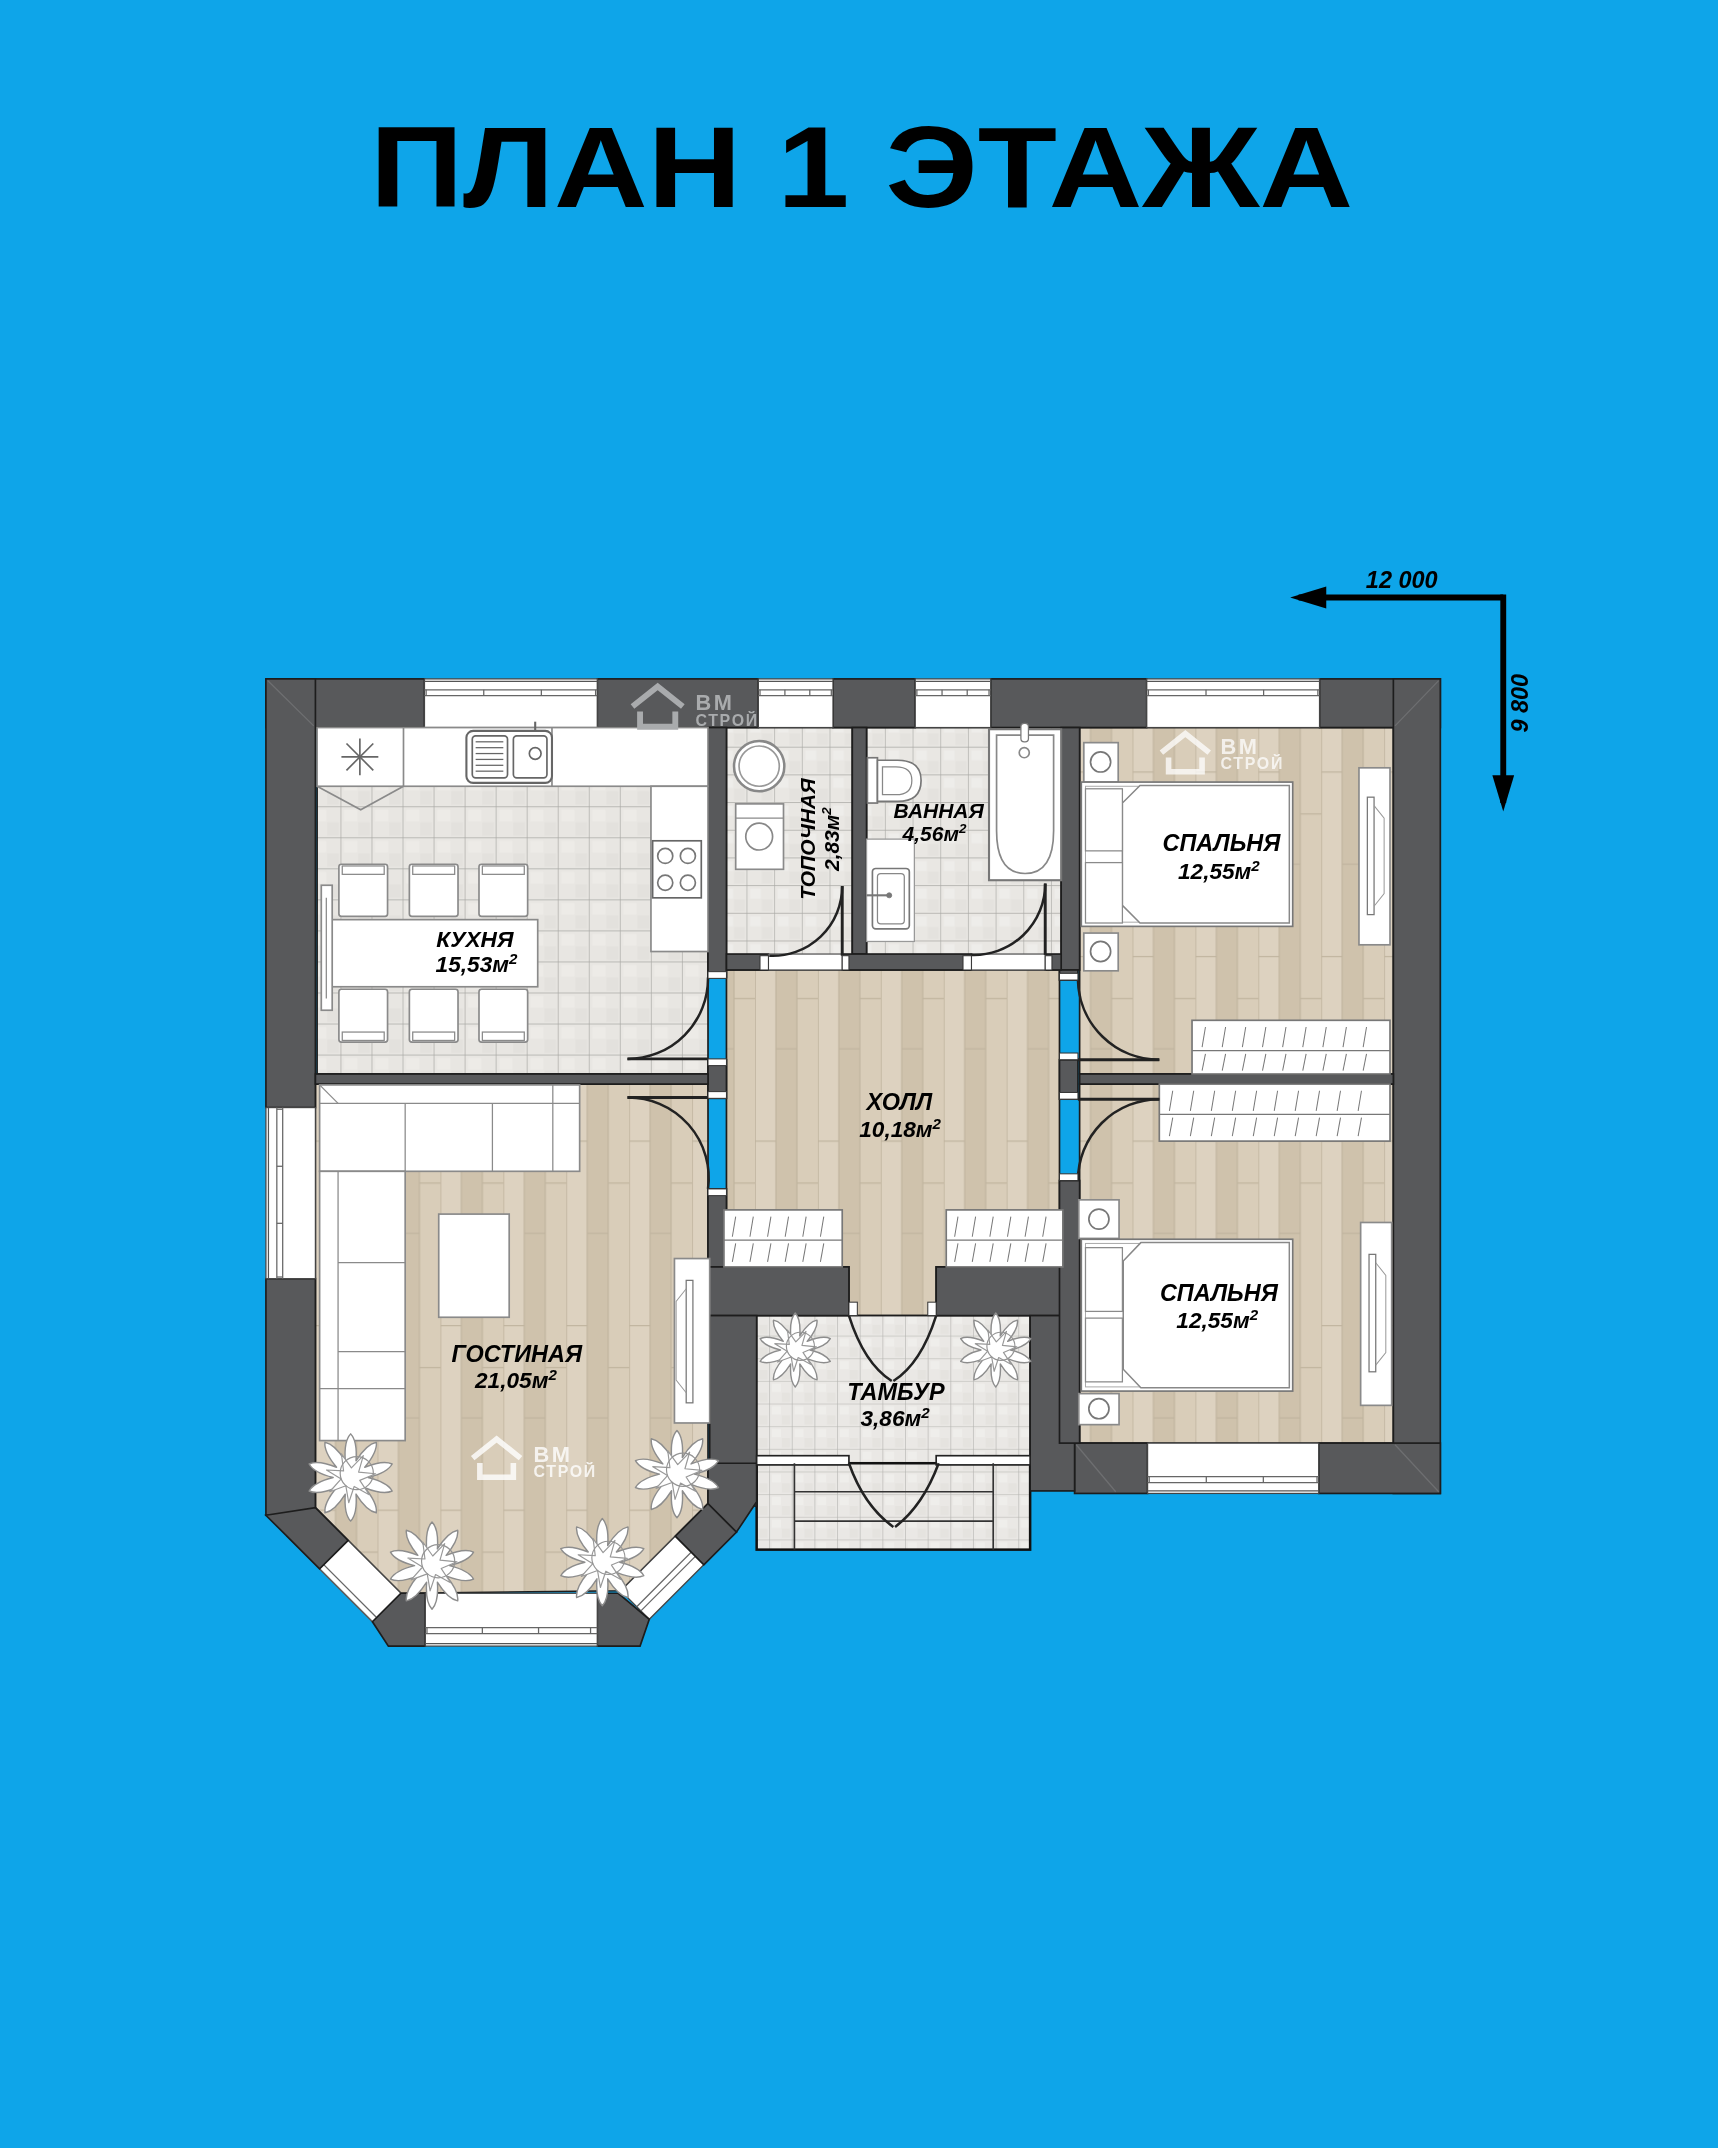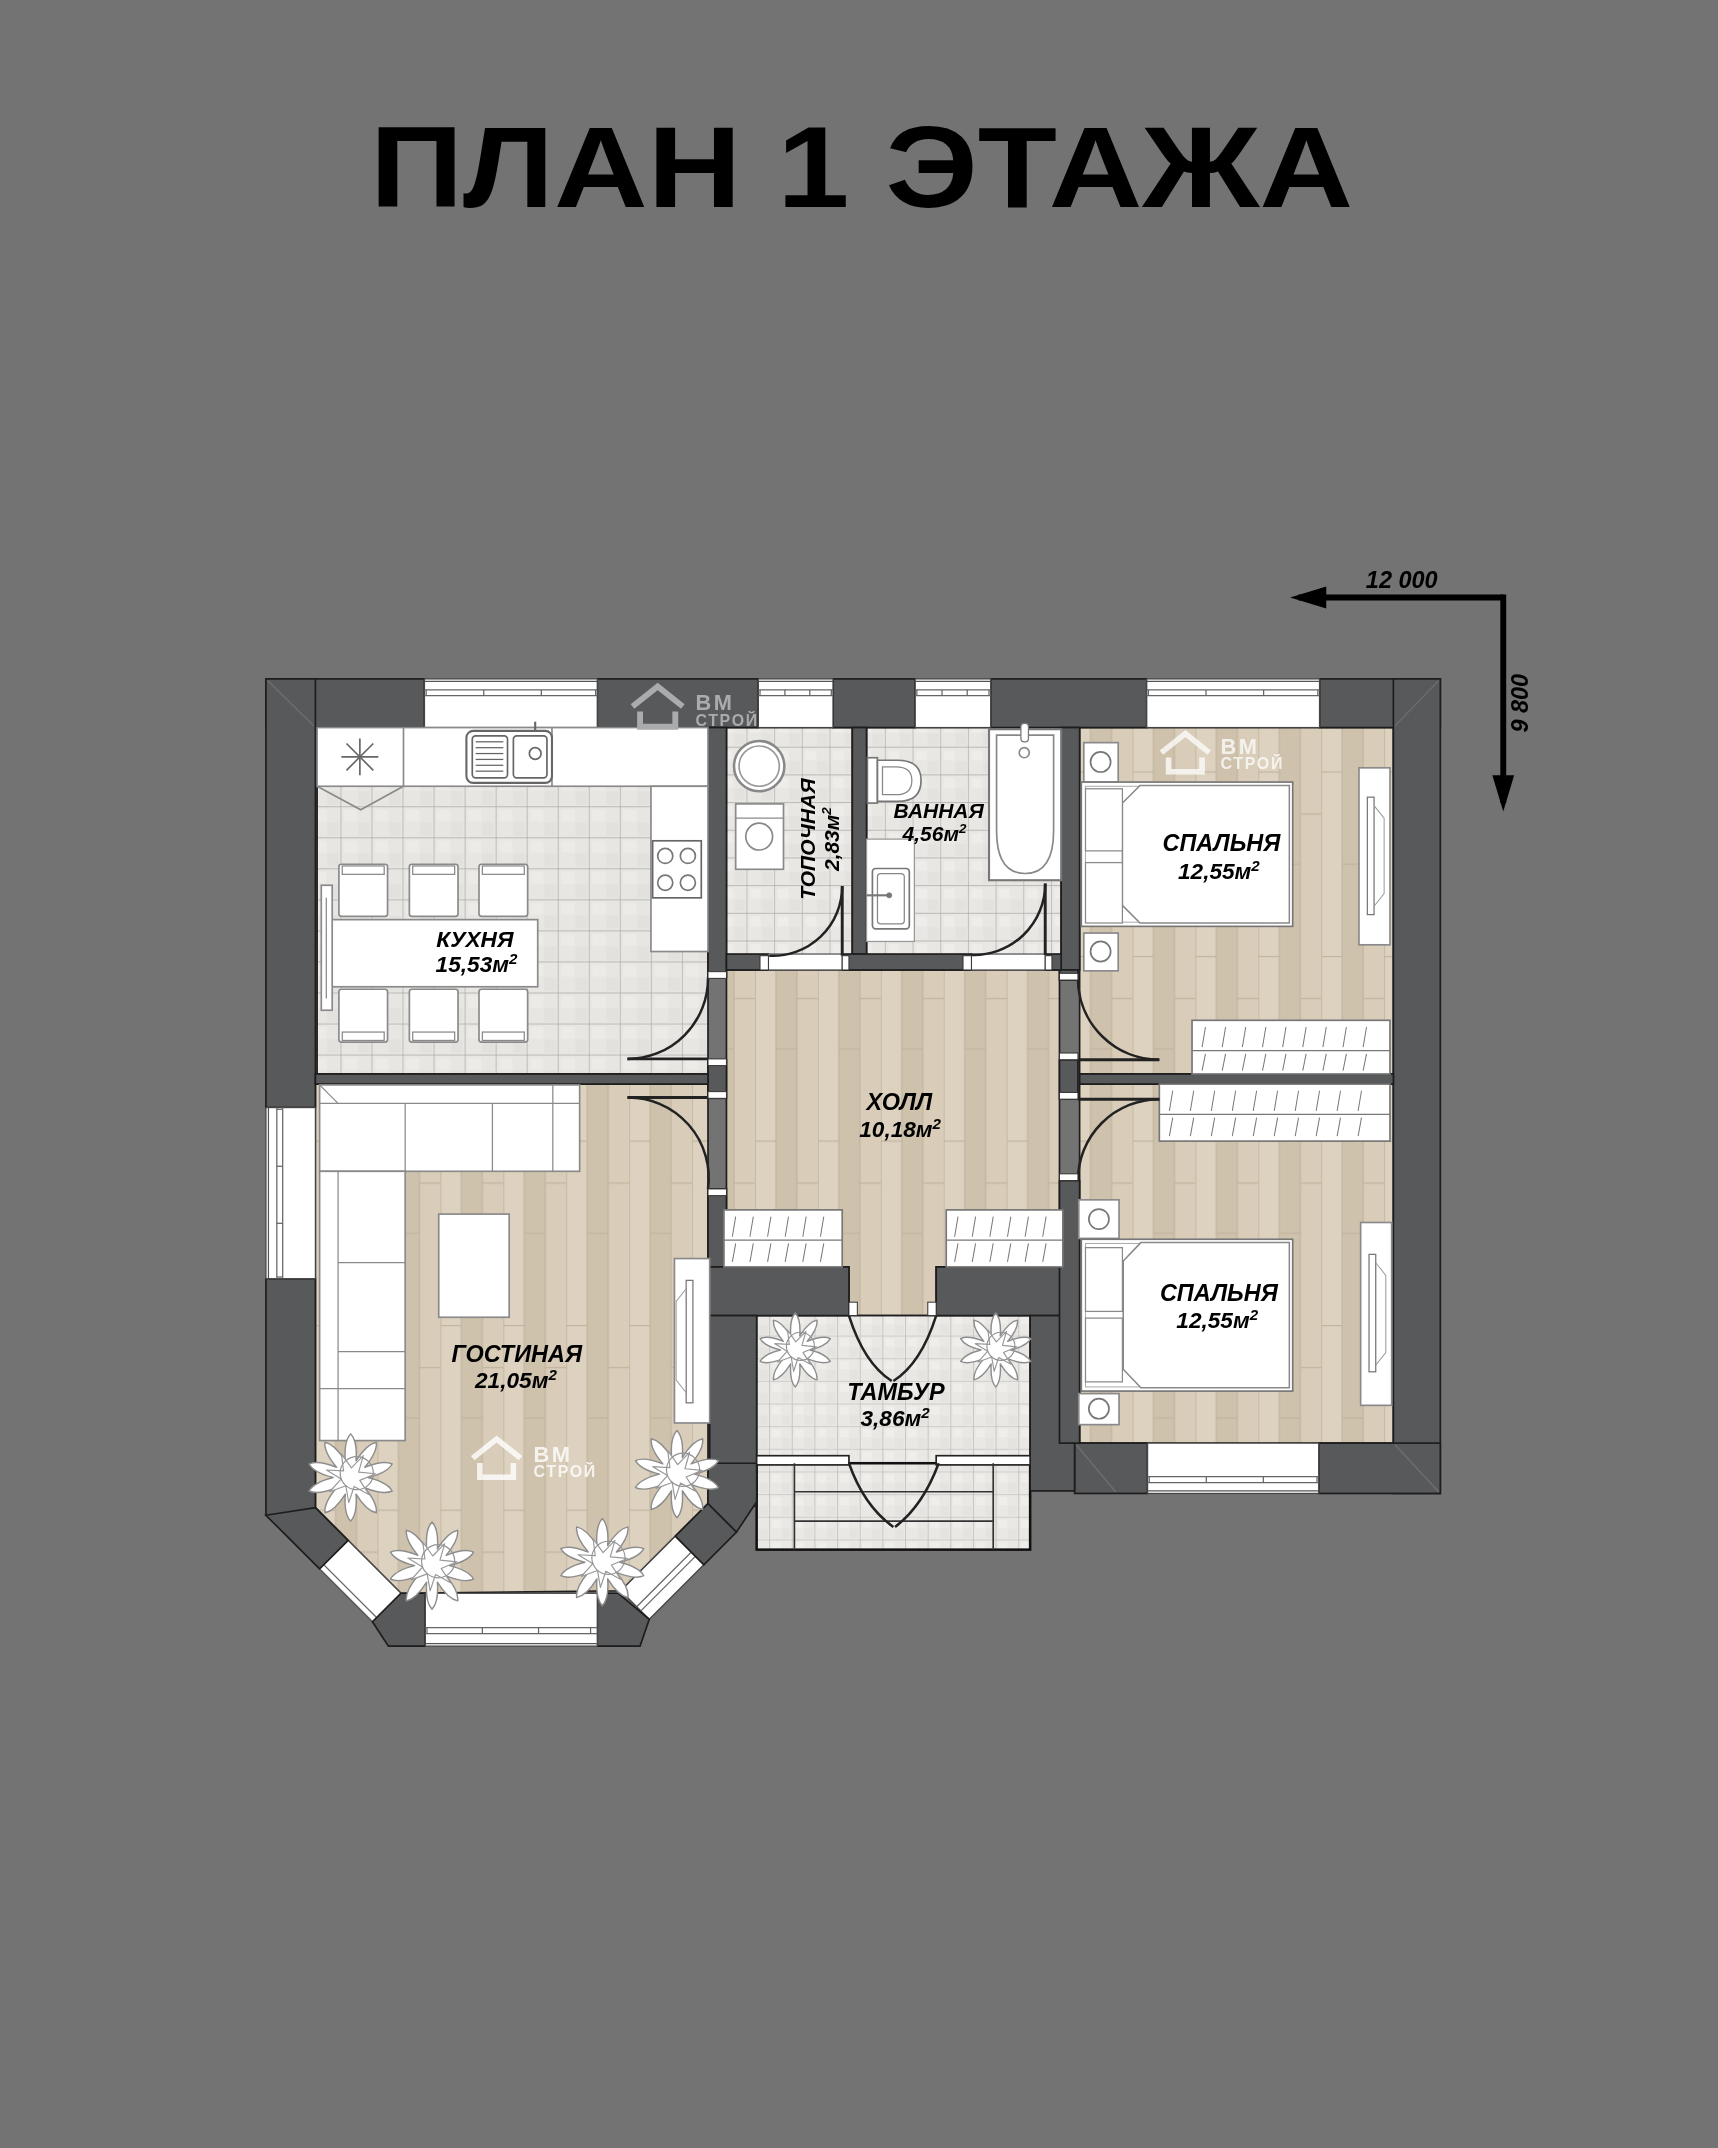--- a/index.html
+++ b/index.html
@@ -1,14 +1,14 @@
 <!DOCTYPE html>
 <html style="font-size:13.4px"><head><meta charset="utf-8"><style>
 html,body{margin:0;padding:0;background:#ffffff;}
-.page{position:relative;width:1718px;height:2148px;background:#737373;overflow:hidden;}
+.page{position:relative;width:1718px;height:2148px;background:#0ea5e9;overflow:hidden;}
 </style></head><body>
 <div class="page">
 <svg width="1718" height="2148" viewBox="0 0 2048 2560">
 <defs>
 <pattern id="wood" width="75" height="220" patternUnits="userSpaceOnUse">
 <rect width="75" height="220" fill="#d6cab4"></rect>
 <rect x="0" width="25" height="220" fill="#ddd2c0"></rect>
 <rect x="25" width="25" height="220" fill="#cfc2ac"></rect>
 <rect x="50" width="25" height="220" fill="#d9cdb9"></rect>
 <line x1="0" y1="0" x2="0" y2="220" stroke="#bbae98" stroke-width="1.6"></line>

